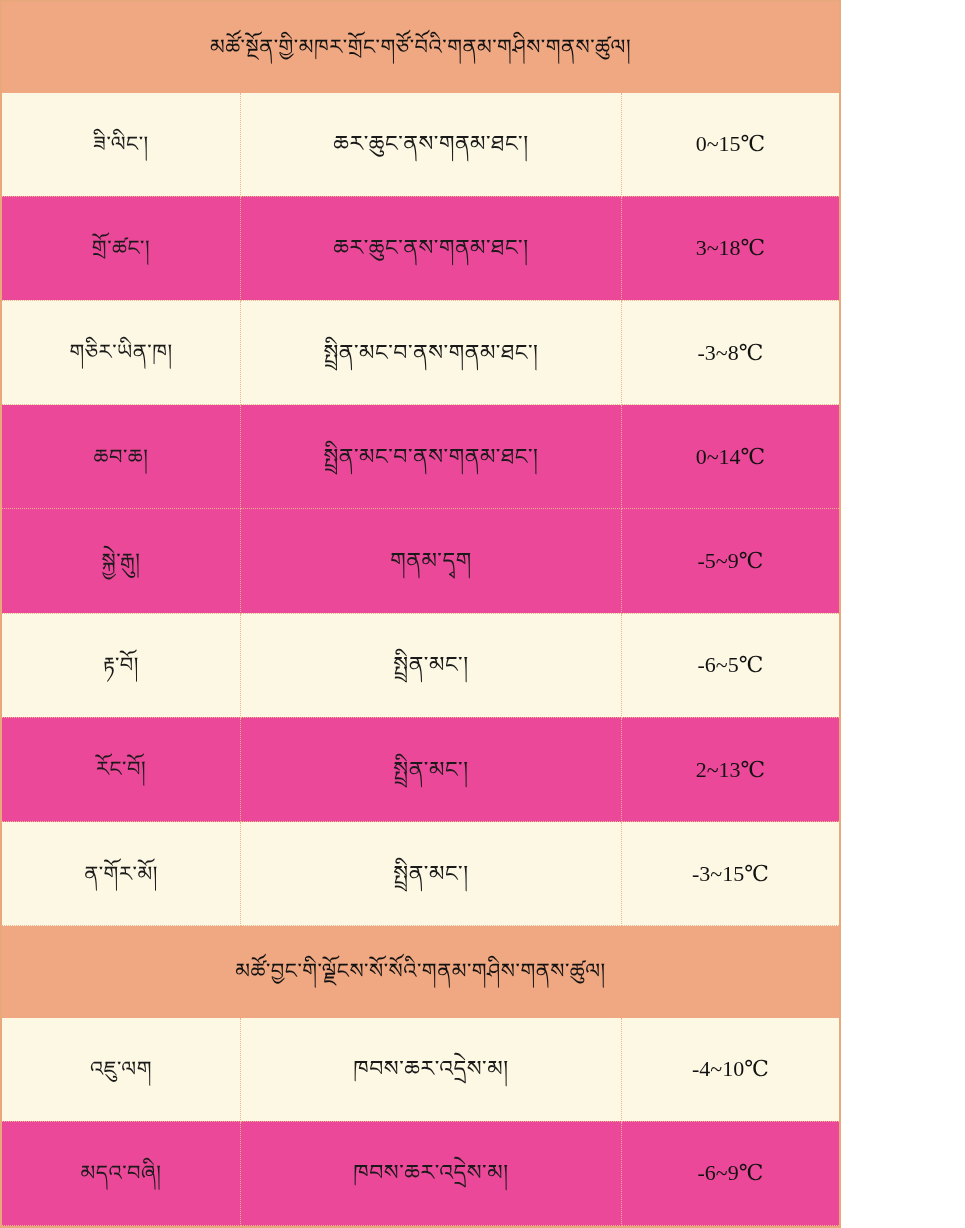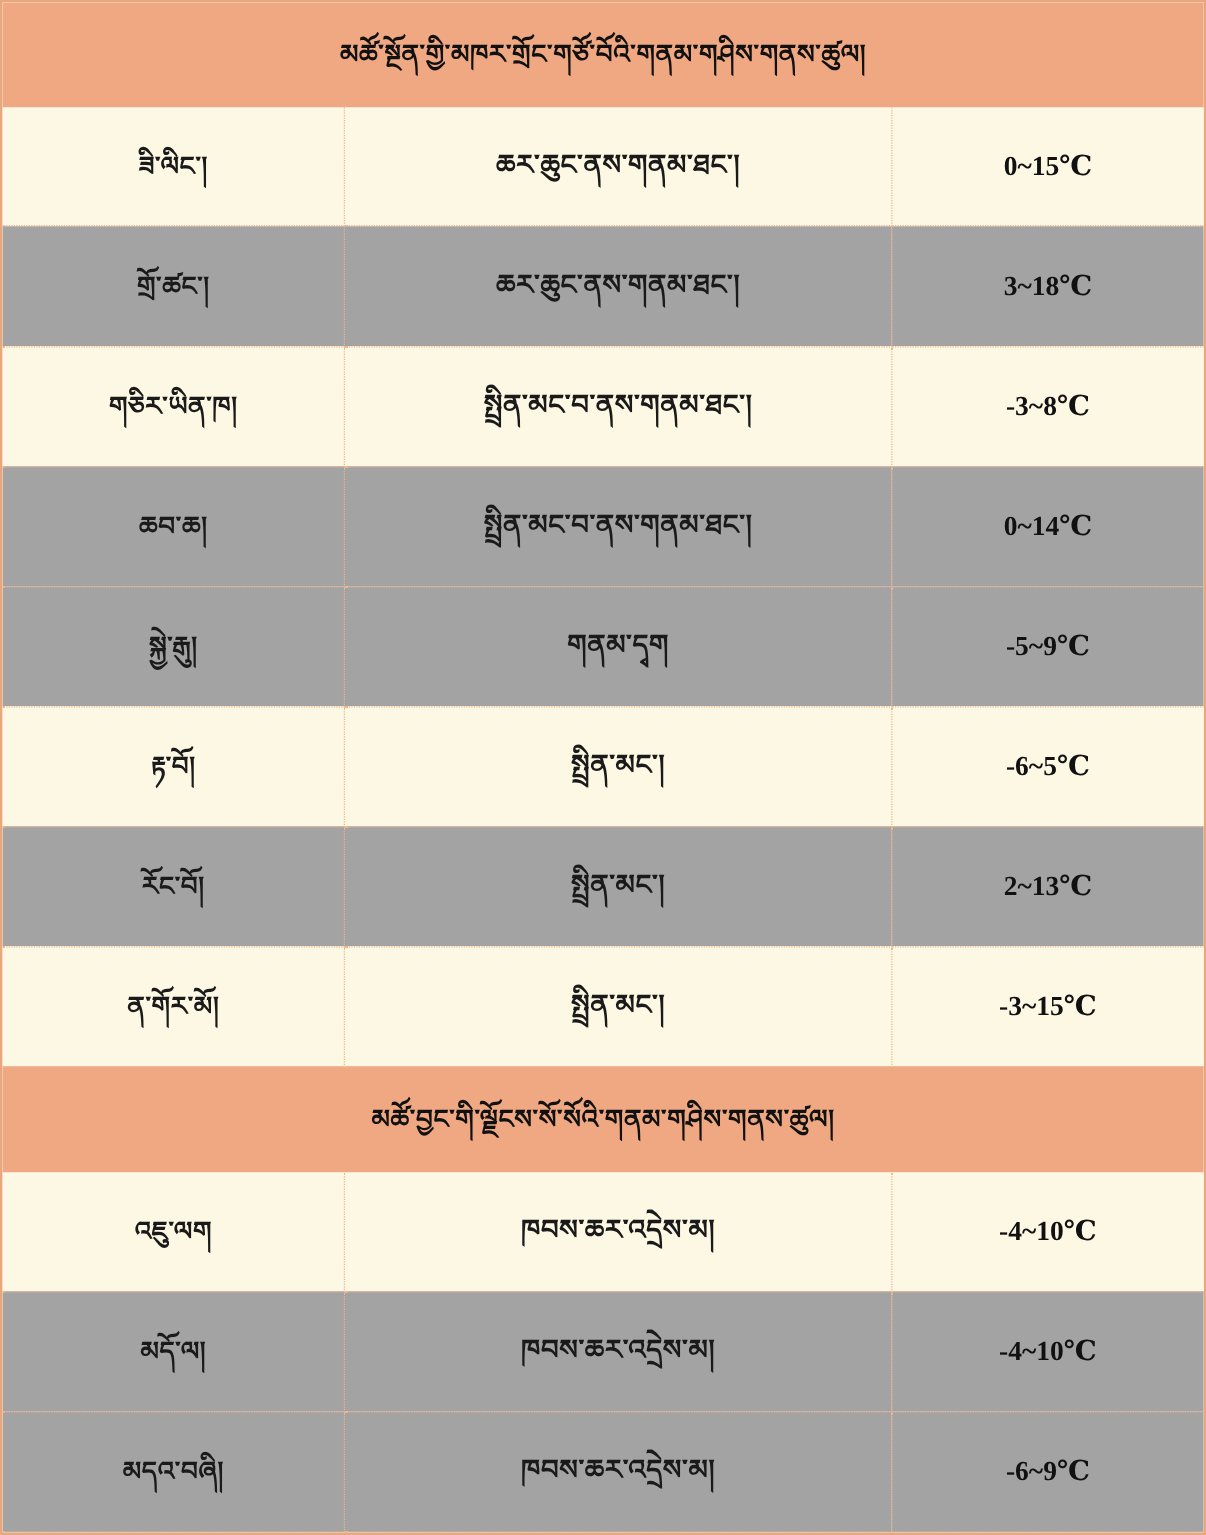--- a/index.html
+++ b/index.html
@@ -8,25 +8,24 @@
     background: #ffffff;
   }
   body {
     width: 965px;
     height: 1228px;
     font-family: "DejaVu Sans", "Liberation Sans", sans-serif;
     color: #1a1a1a;
   }
   .table-wrap {
     box-sizing: border-box;
-    width: 965px;
+    width: 841px;
     height: 1228px;
     border: 2px solid #e8a87c;
     overflow: hidden;
-    font-weight: bold;
   }
   table.data-table {
     width: 100%;
     height: 100%;
     border-collapse: collapse;
     table-layout: fixed;
   }
   table.data-table col.c1 { width: 28.5%; }
   table.data-table col.c2 { width: 45.5%; }
   table.data-table col.c3 { width: 26%; }
@@ -48,21 +47,21 @@
     text-align: center;
     vertical-align: middle;
     padding: 12px 4px;
     line-height: 1.55;
     margin-top: 28px;
   }
   tr.data-row td:first-child { border-left: none; }
   tr.data-row td:last-child { border-right: none; }
 
   tr.data-row.odd td { background: #fdf8e3; }
-  tr.data-row.even td { background: #a3a3a3; }
+  tr.data-row.even td { background: #ec4899; }
 
   .tib {
     font-size: 21px;
     letter-spacing: 0.5px;
   }
   .cell-region .tib { font-size: 21px; }
   .cell-desc .tib { font-size: 22px; }
   .temp {
     font-family: "Liberation Serif", "DejaVu Serif", serif;
     font-size: 22px;
@@ -145,25 +144,20 @@
           <span class="tib section-title">མཚོ་བྱང་གི་ལྗོངས་སོ་སོའི་གནམ་གཤིས་གནས་ཚུལ།</span>
         </td>
       </tr>
 
       <tr class="data-row odd">
         <td class="cell-region"><span class="tib">འཇུ་ལག</span></td>
         <td class="cell-desc"><span class="tib">ཁབས་ཆར་འདྲེས་མ།</span></td>
         <td class="cell-temp"><span class="temp">-4~10℃</span></td>
       </tr>
 
-      <tr class="data-row even">
-        <td class="cell-region"><span class="tib">མདོ་ལ།</span></td>
-        <td class="cell-desc"><span class="tib">ཁབས་ཆར་འདྲེས་མ།</span></td>
-        <td class="cell-temp"><span class="temp">-4~10℃</span></td>
-      </tr>
 
 
       <tr class="data-row even">
         <td class="cell-region"><span class="tib">མདའ་བཞི།</span></td>
         <td class="cell-desc"><span class="tib">ཁབས་ཆར་འདྲེས་མ།</span></td>
         <td class="cell-temp"><span class="temp">-6~9℃</span></td>
       </tr>
 
     </tbody>
   </table>

